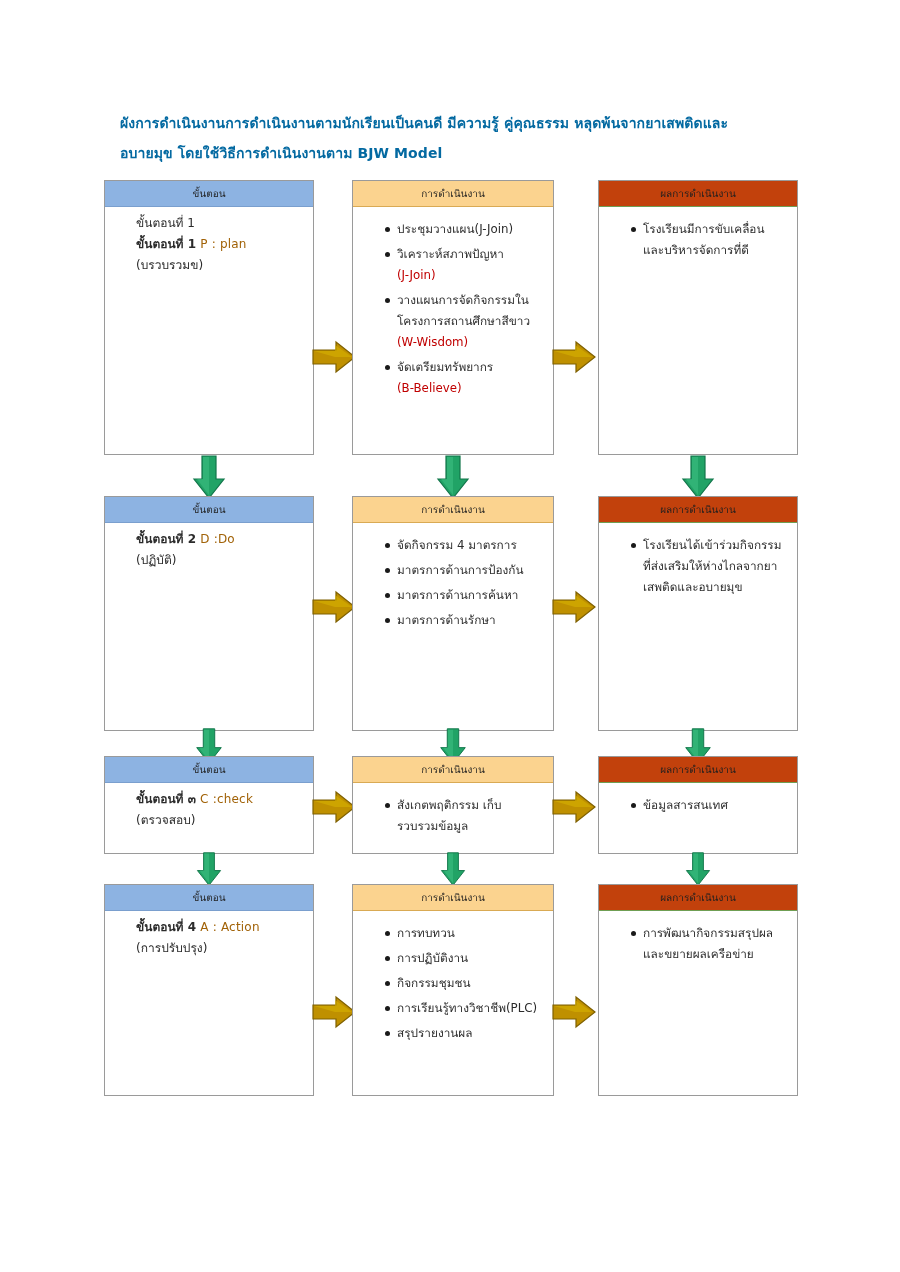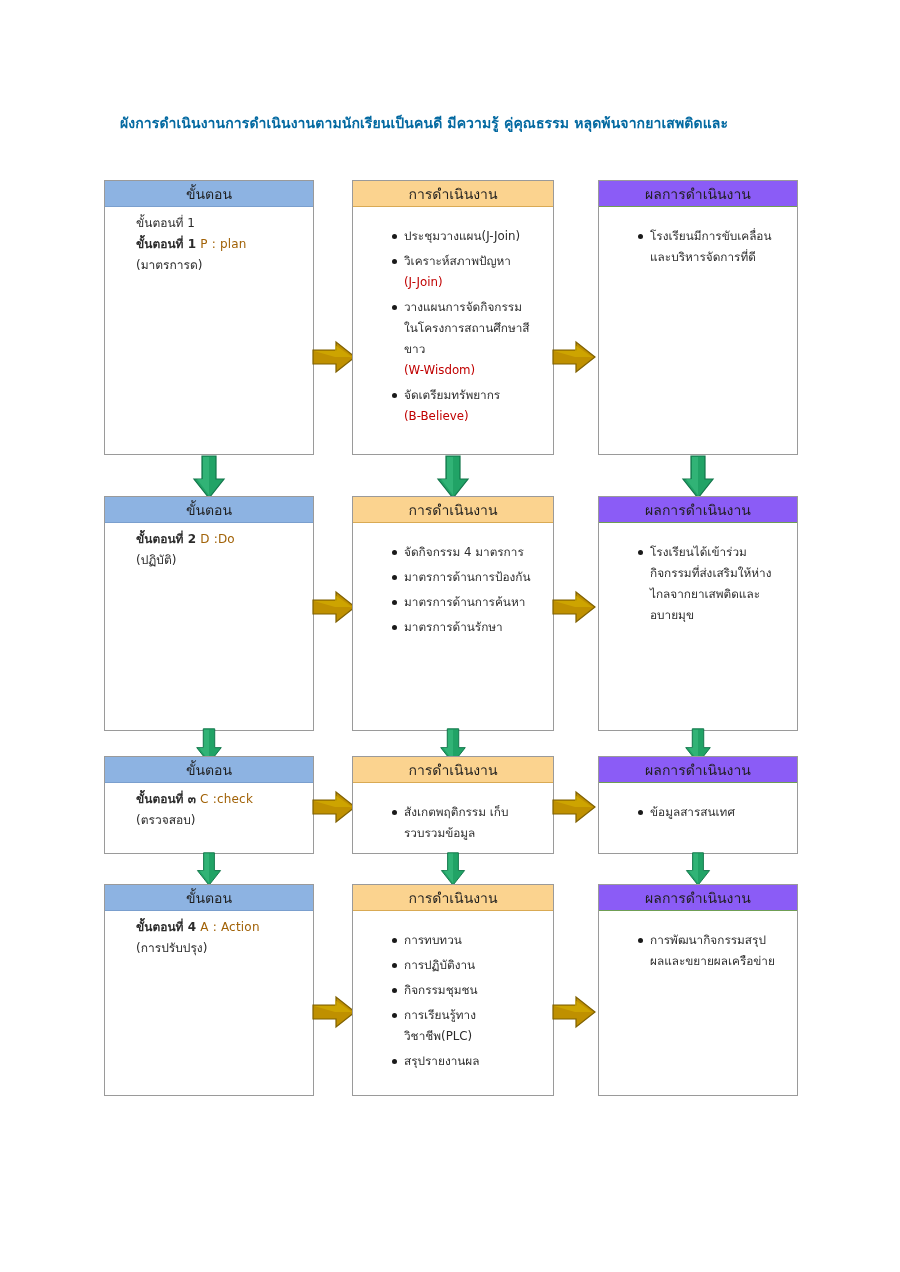--- a/index.html
+++ b/index.html
@@ -46,43 +46,43 @@
     position: absolute;
     box-sizing: border-box;
     border: 1px solid #9a9a9a;
     background: #ffffff;
   }
   .box-head {
     box-sizing: border-box;
     height: 26px;
     line-height: 26px;
     text-align: center;
-    font-size: 14px;
+    font-size: 10px;
     border-bottom: 1px solid #9a9a9a;
     color: #1f1f1f;
   }
   .head-blue   { background: #8db3e2; border-color: #7a9fce; }
   .head-amber  { background: #fbd38f; border-color: #d9aa54; }
-  .head-green  { background: #8b5cf6; border-color: #6f9e53; }
+  .head-green  { background: #c2410c; border-color: #6f9e53; }
 
   .box-body {
     box-sizing: border-box;
     padding: 6px 8px 6px 10px;
     font-size: 12px;
     line-height: 21px;
   }
 
   
   .step-line { display: block; white-space: nowrap; margin-left: 21px; }
   .step-line.bold { font-weight: bold; }
   .step-line .latin { font-weight: normal; color: #a16207; letter-spacing: .2px; }
 
   
   ul.bullets {
-    margin: 13px;
+    margin: 6px;
     padding: 0 0 0 16px;
     list-style: none;
   }
   ul.bullets > li {
     position: relative;
     margin: 0 0 4px 0;
     padding-left: 12px;
     font-size: 11.8px;
     line-height: 21px;
   }
@@ -110,28 +110,29 @@
     height: 44px;
   }
 </style>
 </head>
 <body>
 
 <div class="page">
 
   <div class="title-block">
     <span class="title-line">ผังการดำเนินงานการดำเนินงานตามนักเรียนเป็นคนดี มีความรู้ คู่คุณธรรม หลุดพ้นจากยาเสพติดและ</span>
+    <span class="title-line title-line-2">อบายมุข โดยใช้วิธีการดำเนินงานตาม BJW Model</span>
   </div>
 
   <div class="box" style="left:104px; top:180px; width:210px; height:275px;">
     <div class="box-head head-blue">ขั้นตอน</div>
     <div class="box-body">
       <span class="step-line">ขั้นตอนที่ 1</span>
       <span class="step-line bold"><span>ขั้นตอนที่ 1</span> <span class="latin">P : plan</span></span>
-      <span class="step-line">(มาตรการด)</span>
+      <span class="step-line">(บรวบรวมข)</span>
     </div>
   </div>
 
   <div class="arrow arrow-right" style="left:312px; top:340px;">
     <svg width="44" height="34" viewBox="0 0 44 34" xmlns="http://www.w3.org/2000/svg">
       <polygon points="1,10 24,10 24,2 43,17 24,32 24,24 1,24" fill="#bf9000" stroke="#7f6000" stroke-width="1.2"></polygon>
       <polygon points="2,11 23,11 23,5 40,17 23,17" fill="#d9b400" opacity="0.55"></polygon>
     </svg>
   </div>
 

